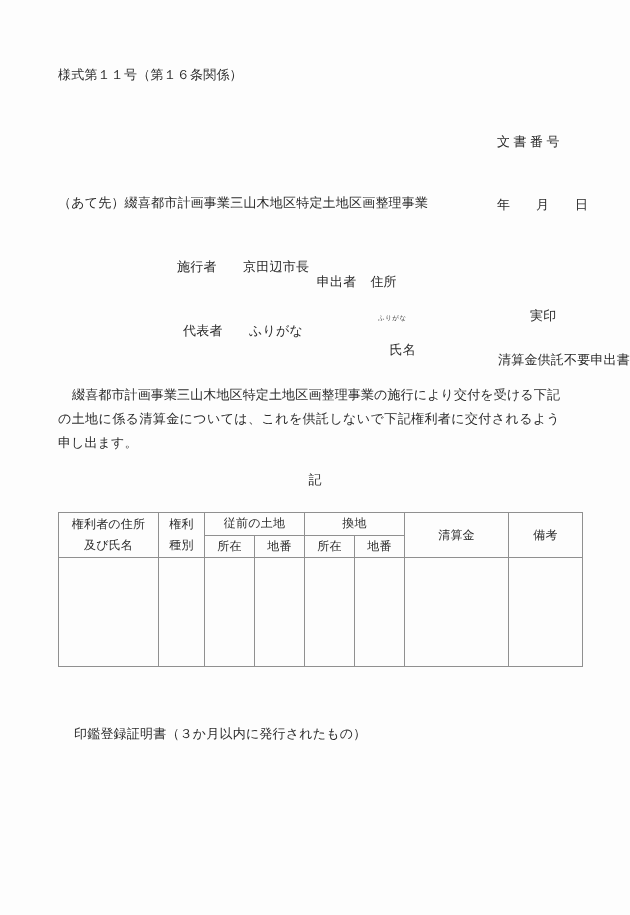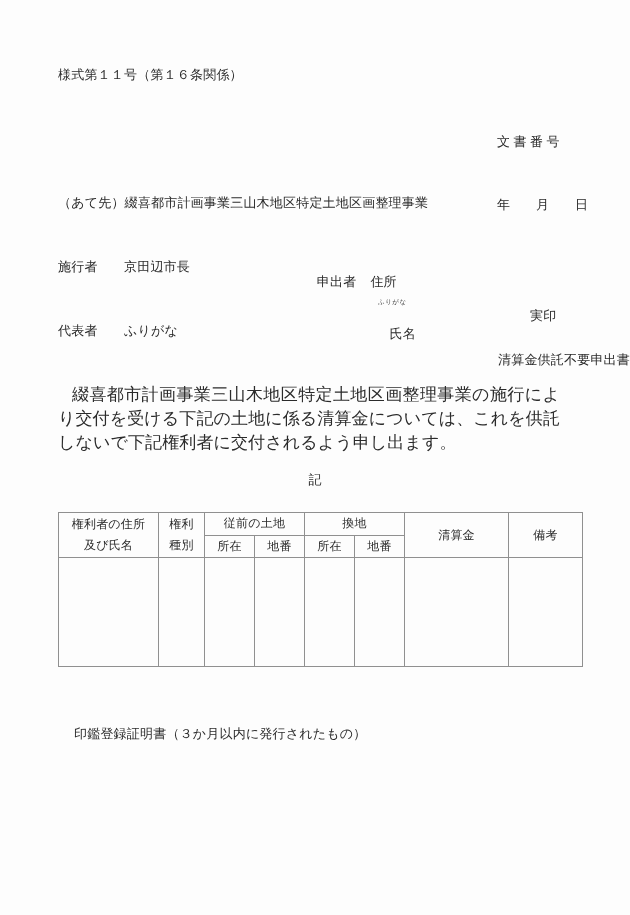--- a/index.html
+++ b/index.html
@@ -52,35 +52,36 @@
     padding-right: 2px;
   }
 
   
   #addressee-block {
     left: 58px;
     top: 150px;
   }
   #addressee-block div {
     line-height: 22px;
+    text-align: center;
   }
 
   
   #applicant-address-row {
     left: 303px;
     top: 250px;
   }
   #applicant-address-row .gap {
     display: inline-block;
     width: 14px;
   }
 
   #applicant-name-row {
     left: 355px;
-    top: 281px;
+    top: 297px;
   }
   .ruby-wrap {
     display: inline-block;
     position: relative;
     vertical-align: baseline;
   }
   .ruby-small {
     position: absolute;
     top: -11px;
     left: 50%;
@@ -103,21 +104,21 @@
     text-align: right;
     font-size: 13px;
   }
 
   
   #body-paragraph {
     position: absolute;
     left: 58px;
     width: 502px;
     top: 383px;
-    font-size: 17px;
+    font-size: 13px;
     line-height: 24px;
     text-align: justify;
     text-justify: inter-character;
     text-indent: 14px;
     letter-spacing: 0.1px;
   }
 
   
   #ki-marker {
     left: 0;

